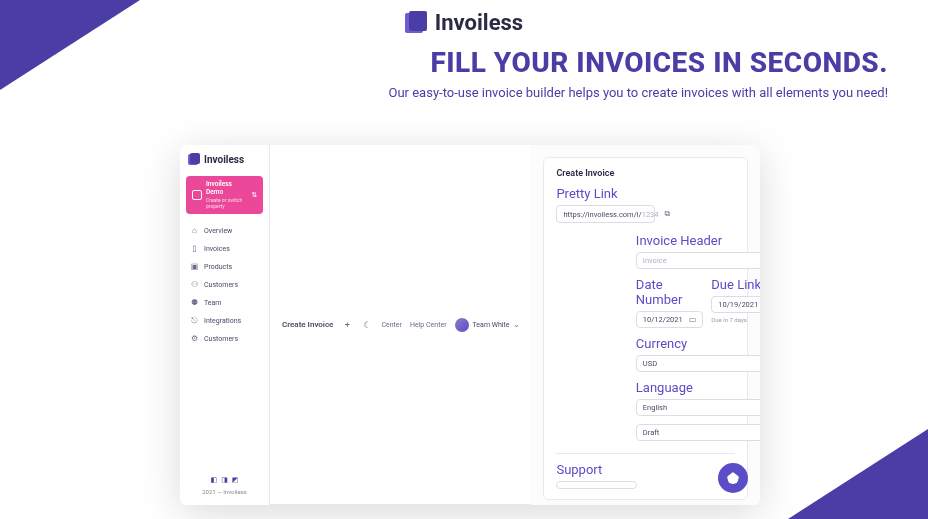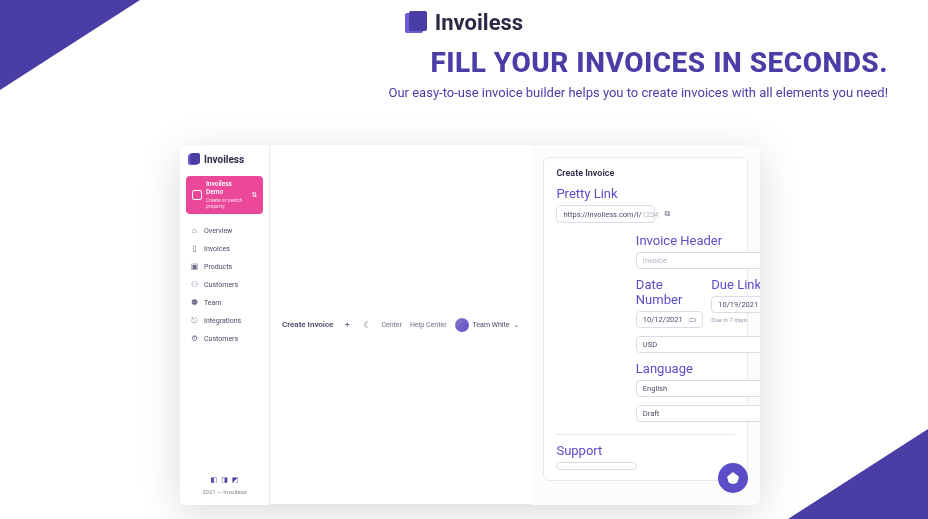--- a/index.html
+++ b/index.html
@@ -176,20 +176,21 @@
               <div>
                 <div class="field-label">Due Link</div>
                 <div class="input">
                     <span>10/19/2021</span>
                     <span class="input-ico">▭</span>
                   </div>
                 <div class="hint">Due in 7 days</div>
               </div>
             </div>
             <div>
+              <div class="field-label">Currency</div>
               <div class="input">
                   <span>USD</span>
                   <span class="input-ico">⌄</span>
                 </div>
             </div>
             <div>
               <div class="field-label">Language</div>
               <div class="input">
                   <span>English</span>
                   <span class="input-ico">⌄</span>

